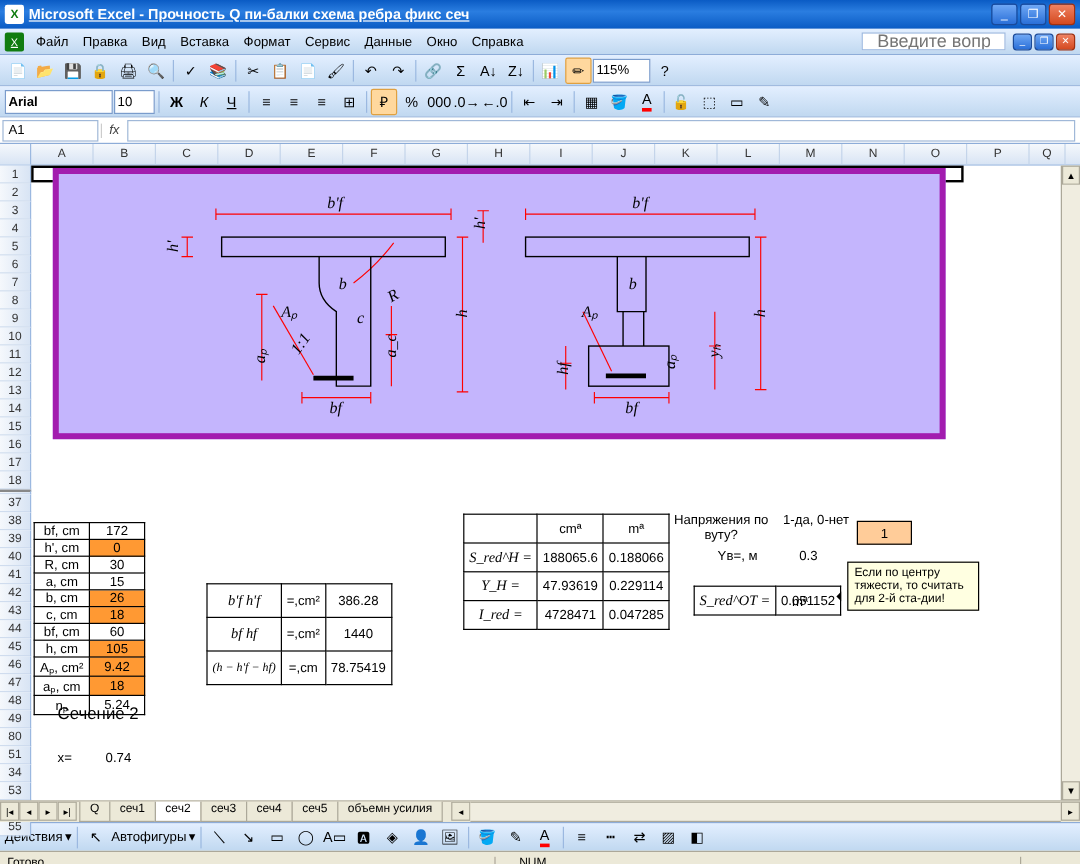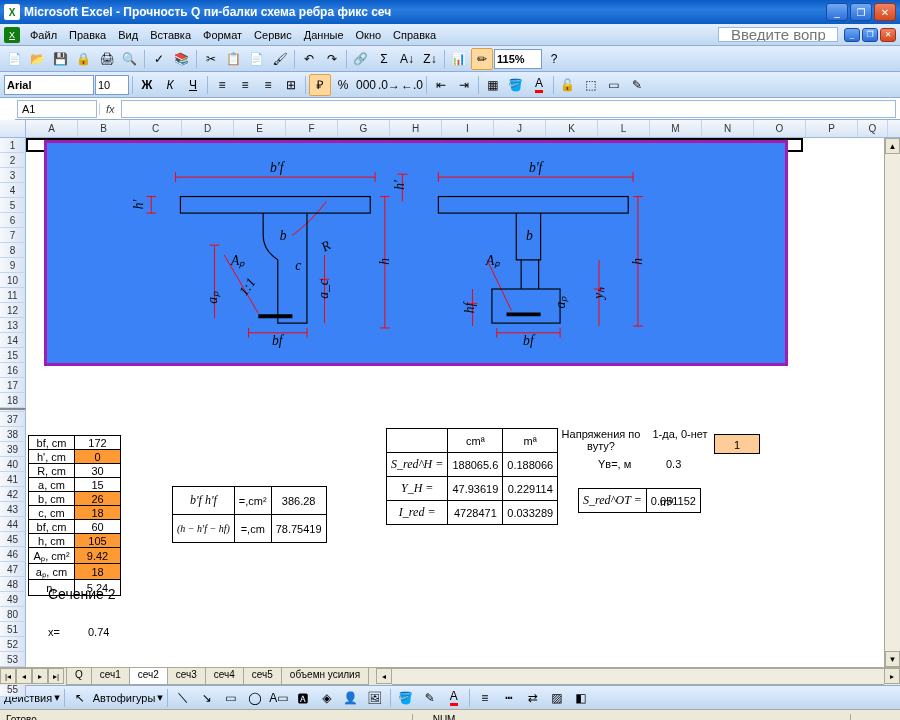--- a/index.html
+++ b/index.html
@@ -1,60 +1,60 @@
 <!DOCTYPE html>
 <html><head>
 <meta charset="utf-8">
 <style>
 * { box-sizing: border-box; margin: 0; padding: 0; }
 body { font-family: Tahoma, Arial, sans-serif; font-size: 11px; background: #fff; width: 900px; height: 720px; overflow: hidden; position: relative; }
 
 
 .titlebar { background: linear-gradient(#0a5bc4,#2a7de0 40%,#0a5bc4); height: 24px; color: #fff; display: flex; align-items: center; padding: 0 4px; }
 .titlebar .icon { width: 16px; height: 16px; background:#fff; color:#107c10; font-weight:bold; font-size:10px; display:flex; align-items:center; justify-content:center; margin-right:4px; border-radius:2px;}
-.titlebar .title { flex:1; font-size:12px; font-weight:bold; }
+.titlebar .title { flex:1; font-size:12px; font-weight:bold;text-decoration:underline; }
 .winbtns { display:flex; gap:2px; }
 .winbtn { width:22px; height:18px; background:linear-gradient(#6fa8f5,#2a6fd8); border:1px solid #1a4a9a; border-radius:3px; display:flex; align-items:center; justify-content:center; color:#fff; font-size:10px; }
 .winbtn.close { background:linear-gradient(#f08262,#d44a20); border-color:#a03010; }
 
 
 .menubar { background:linear-gradient(#e3efff,#c0d8f0); height:22px; display:flex; align-items:center; padding:0 4px; font-size:11px; border-bottom:1px solid #8dacd8;}
 .menubar span { padding:2px 6px; cursor:default; }
 .menubar span:first-child { text-decoration: underline; }
 .askbox { margin-left:auto; }
 .askbox input { font-size:15px; width:120px; height:15px; border:1px solid #9bb8e0; color:#888; padding:0 12px;}
 .menubar .winbtns { margin-left:6px; }
 .menubar .winbtn { width:16px; height:14px; font-size:8px;}
 
 
 .toolbar { background:linear-gradient(#e3efff,#c0d8f0); height:26px; display:flex; align-items:center; padding:0 4px; gap:1px; border-bottom:1px solid #8dacd8;}
 .tbtn { width:22px; height:22px; display:flex; align-items:center; justify-content:center; font-size:12px; border:1px solid transparent; border-radius:2px;}
 .tbtn.active { background:#ffd89e; border-color:#e0a040;}
 .tsep { width:1px; height:18px; background:#9bb8e0; margin:0 2px;}
 .tsel { height:20px; border:1px solid #7a9ccc; background:#fff; font-size:11px; padding:0 2px;}
-.zoombox { width:48px;font-weight:bold; }
-
-
-.fbar { height:22px; display:flex; align-items:center; border-bottom:1px solid #8dacd8; background:#fff;margin-left:15px;}
+.zoombox { width:48px; }
+
+
+.fbar { height:22px; display:flex; align-items:center; border-bottom:1px solid #8dacd8; background:#fff;}
 .namebox { width:80px; height:18px; border:1px solid #a0b8d8; margin:0 2px; font-size:11px; padding:1px 4px; display:flex; align-items:center;}
 .fxlabel { font-style:italic; color:#444; padding:0 6px; border-left:1px solid #ccc;}
 .formulabox { flex:1; height:18px; border:1px solid #a0b8d8; margin-right:4px;}
 
 
 .gridwrap { position:relative; height:565px; background:#fff;}
 .colheads { display:flex; height:18px; background:linear-gradient(#f5f8fc,#d8e4f4); border-bottom:1px solid #9bb8e0;}
 .corner { width:26px; border-right:1px solid #9bb8e0; background:linear-gradient(#f5f8fc,#d8e4f4);}
 .colhead { width:52px; text-align:center; font-size:10px; border-right:1px solid #c4d4ea; display:flex; align-items:center; justify-content:center; color:#333;}
 .rowheads { position:absolute; left:0; top:18px; width:26px;}
 .rowhead { height:15px; background:linear-gradient(90deg,#f5f8fc,#d8e4f4); border-bottom:1px solid #c4d4ea; border-right:1px solid #9bb8e0; font-size:10px; display:flex; align-items:center; justify-content:center; color:#333;}
 .rowhead.gap { height:4px; border-top:2px solid #888;}
 .cells { position:absolute; left:26px; top:18px; right:16px; bottom:0;}
 
 
-.drawing { position:absolute; left:18px; top:2px; width:744px; height:226px; border:3px solid #a21caf; background:#3b82f6;}
+.drawing { position:absolute; left:18px; top:2px; width:744px; height:226px; border:5px solid #a21caf; background:#c4b5fd;}
 .drawing svg { width:100%; height:100%; }
 
 
 .datatable { position:absolute; border-collapse:collapse; font-size:11px;}
 .datatable td { border:1px solid #000; height:14px; padding:0 4px; text-align:center; white-space:nowrap;}
 .orange { background:#ff9933; }
 .lightorange { background:#ffcc99; }
 .formula-cell { font-family:'Times New Roman',serif; font-style:italic; font-size:12px;}
 
 
@@ -239,21 +239,21 @@
     <div class="rowhead">42</div>
     <div class="rowhead">43</div>
     <div class="rowhead">44</div>
     <div class="rowhead">45</div>
     <div class="rowhead">46</div>
     <div class="rowhead">47</div>
     <div class="rowhead">48</div>
     <div class="rowhead">49</div>
     <div class="rowhead">80</div>
     <div class="rowhead">51</div>
-    <div class="rowhead">52</div>
+    <div class="rowhead">34</div>
     <div class="rowhead">53</div>
     <div class="rowhead">54</div>
     <div class="rowhead">55</div>
   </div>
 
   <div class="cells">
 
     <div style="position:absolute;left:0;top:0;width:777px;height:14px;border:2px solid #000;pointer-events:none"></div>
 
     <div class="drawing">
@@ -388,20 +388,25 @@
 
 
     <table class="datatable" style="left:146px; top:348px">
       <tbody>
           <tr>
             <td class="formula-cell" style="width:44px;height:28px">b'f h'f</td>
             <td style="width:36px">=,cm²</td>
             <td style="width:52px">386.28</td>
           </tr>
       <tr>
+            <td class="formula-cell" style="height:28px">bf hf</td>
+            <td>=,cm²</td>
+            <td>1440</td>
+          </tr>
+      <tr>
             <td class="formula-cell" style="height:28px;font-size:10px">(h − h'f − hf)</td>
             <td>=,cm</td>
             <td>78.75419</td>
           </tr>
     </tbody>
       </table>
 
     <table class="datatable" style="left:360px; top:290px">
       <tbody>
           <tr>
@@ -415,41 +420,42 @@
             <td>0.188066</td>
           </tr>
       <tr>
             <td class="formula-cell" style="height:24px">Y_H =</td>
             <td>47.93619</td>
             <td>0.229114</td>
           </tr>
       <tr>
             <td class="formula-cell" style="height:24px">I_red =</td>
             <td>4728471</td>
-            <td>0.033289</td>
+            <td>0.047285</td>
           </tr>
     </tbody>
       </table>
 
     <div style="position:absolute;left:530px;top:290px;font-size:11px;width:90px;text-align:center">Напряжения по вуту?</div>
     <div style="position:absolute;left:624px;top:290px;font-size:11px;width:60px;text-align:center">1-да, 0-нет</div>
     <div class="lightorange" style="position:absolute;left:688px;top:296px;width:46px;height:20px;border:1px solid #000;text-align:center;line-height:20px">1</div>
     <div style="position:absolute;left:572px;top:320px;font-size:11px">Yв=, м</div>
     <div style="position:absolute;left:640px;top:320px;font-size:11px">0.3</div>
 
     <table class="datatable" style="left:552px;top:350px">
       <tbody>
           <tr>
             <td class="formula-cell" style="width:40px;height:24px">S_red^OT =</td>
             <td style="width:54px">0.051152</td>
           </tr>
     </tbody>
       </table>
     <div style="position:absolute;left:634px;top:358px;font-size:11px">mª</div>
 
+    <div class="comment" style="left:680px;top:330px">Если по центру тяжести, то считать для 2-й ста-дии!</div>
   </div>
 
   <div class="vscroll">
     <div class="btn">▲</div>
     <div class="track"></div>
     <div class="btn">▼</div>
   </div>
 
   <div class="sheetbar">
     <div class="tabbtns">

